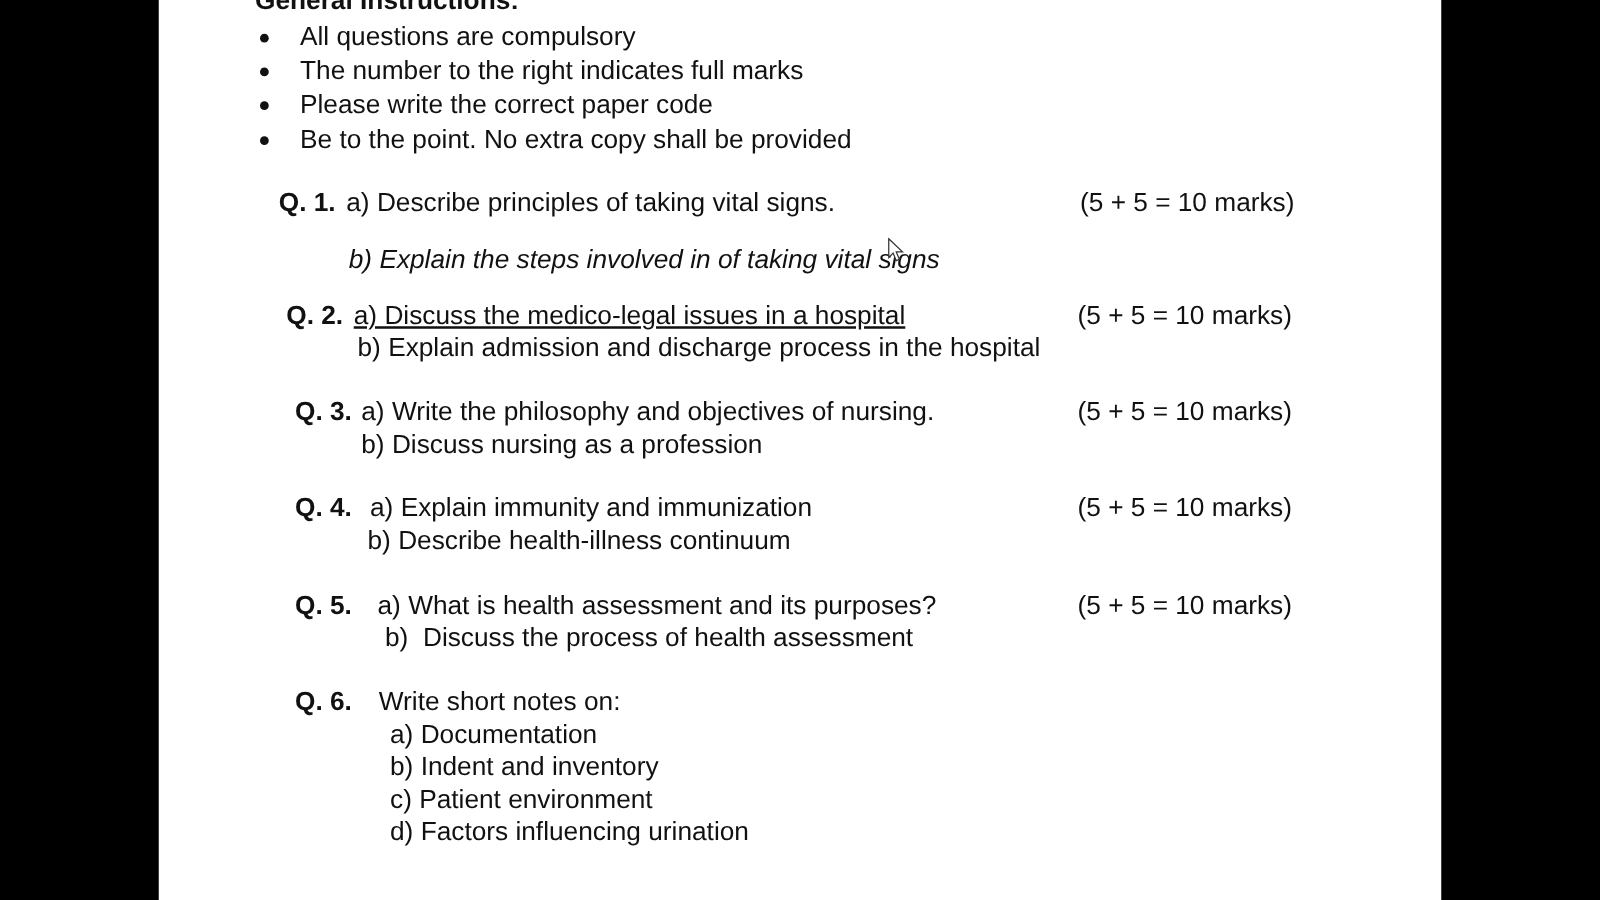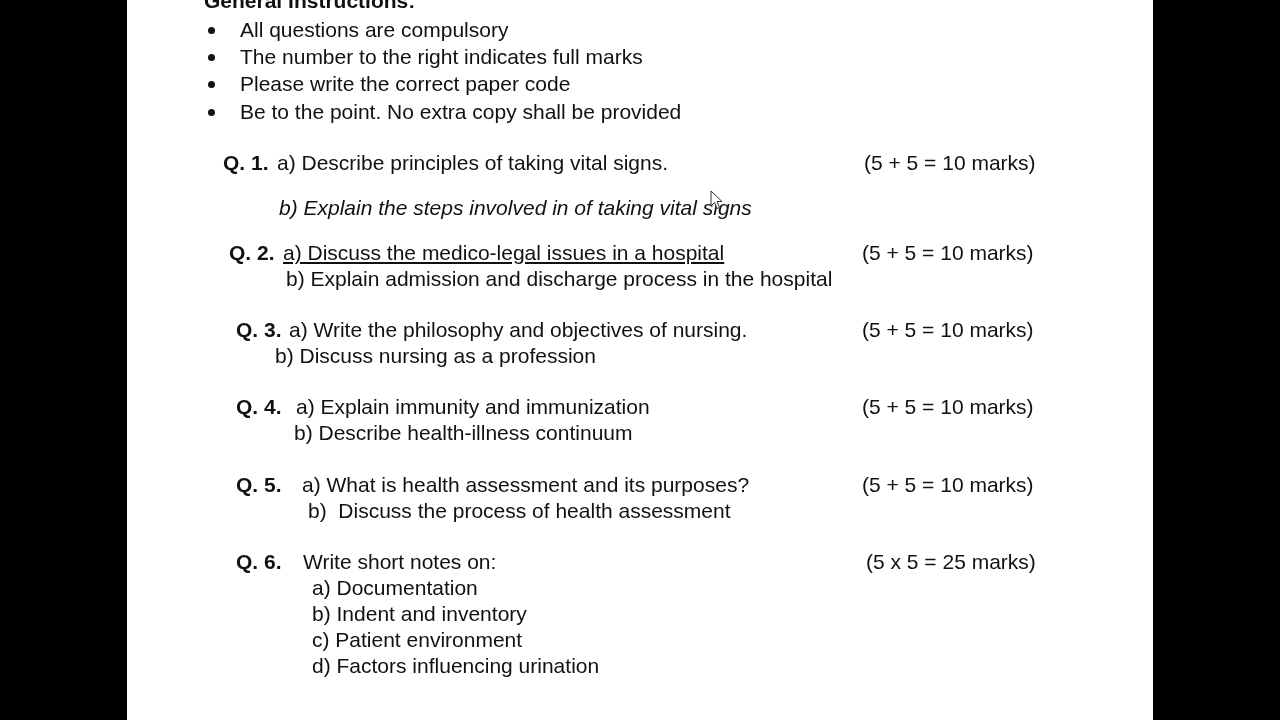--- a/index.html
+++ b/index.html
@@ -84,35 +84,34 @@
     <div class="t" style="left:152px; top:196px;font-style:italic;">b) Explain the steps involved in of taking vital signs</div>
 
     <div class="t b" style="left:102px; top:241px;">Q. 2.</div>
     <div class="t" style="left:156px; top:241px;text-decoration:underline;">a) Discuss the medico-legal issues in a hospital</div>
     <div class="t" style="left:735px; top:241px;">(5 + 5 = 10 marks)</div>
     <div class="t" style="left:159px; top:267px;">b) Explain admission and discharge process in the hospital</div>
 
     <div class="t b" style="left:109px; top:318px;">Q. 3.</div>
     <div class="t" style="left:162px; top:318px;">a) Write the philosophy and objectives of nursing.</div>
     <div class="t" style="left:735px; top:318px;">(5 + 5 = 10 marks)</div>
-    <div class="t" style="left:148px; top:344px;">b) Discuss nursing as a profession</div>
+    <div class="t" style="left:162px; top:344px;">b) Discuss nursing as a profession</div>
 
     <div class="t b" style="left:109px; top:395px;">Q. 4.</div>
     <div class="t" style="left:169px; top:395px;">a) Explain immunity and immunization</div>
     <div class="t" style="left:735px; top:395px;">(5 + 5 = 10 marks)</div>
     <div class="t" style="left:167px; top:421px;">b) Describe health-illness continuum</div>
 
     <div class="t b" style="left:109px; top:473px;">Q. 5.</div>
     <div class="t" style="left:175px; top:473px;">a) What is health assessment and its purposes?</div>
     <div class="t" style="left:735px; top:473px;">(5 + 5 = 10 marks)</div>
     <div class="t" style="left:181px; top:499px; white-space:pre;">b)  Discuss the process of health assessment</div>
 
     <div class="t b" style="left:109px; top:550px;">Q. 6.</div>
     <div class="t" style="left:176px; top:550px;">Write short notes on:</div>
-    <div class="t" style="left:739px; top:550px;">(5 x 5 = 25 marks)</div>
     <div class="t" style="left:185px; top:576px;">a) Documentation</div>
     <div class="t" style="left:185px; top:602px;">b) Indent and inventory</div>
     <div class="t" style="left:185px; top:654px;">d) Factors influencing urination</div>
     <div class="t" style="left:185px; top:628px;">c) Patient environment</div>
 
     <svg class="cursor" viewBox="0 0 14 20">
       <path d="M1 1 L1 16 L4.5 12.5 L7 18.5 L9.5 17.5 L7 11.5 L12 11.5 Z" fill="#ffffff" stroke="#333333" stroke-width="1"></path>
     </svg>
   </div>
 </div>

